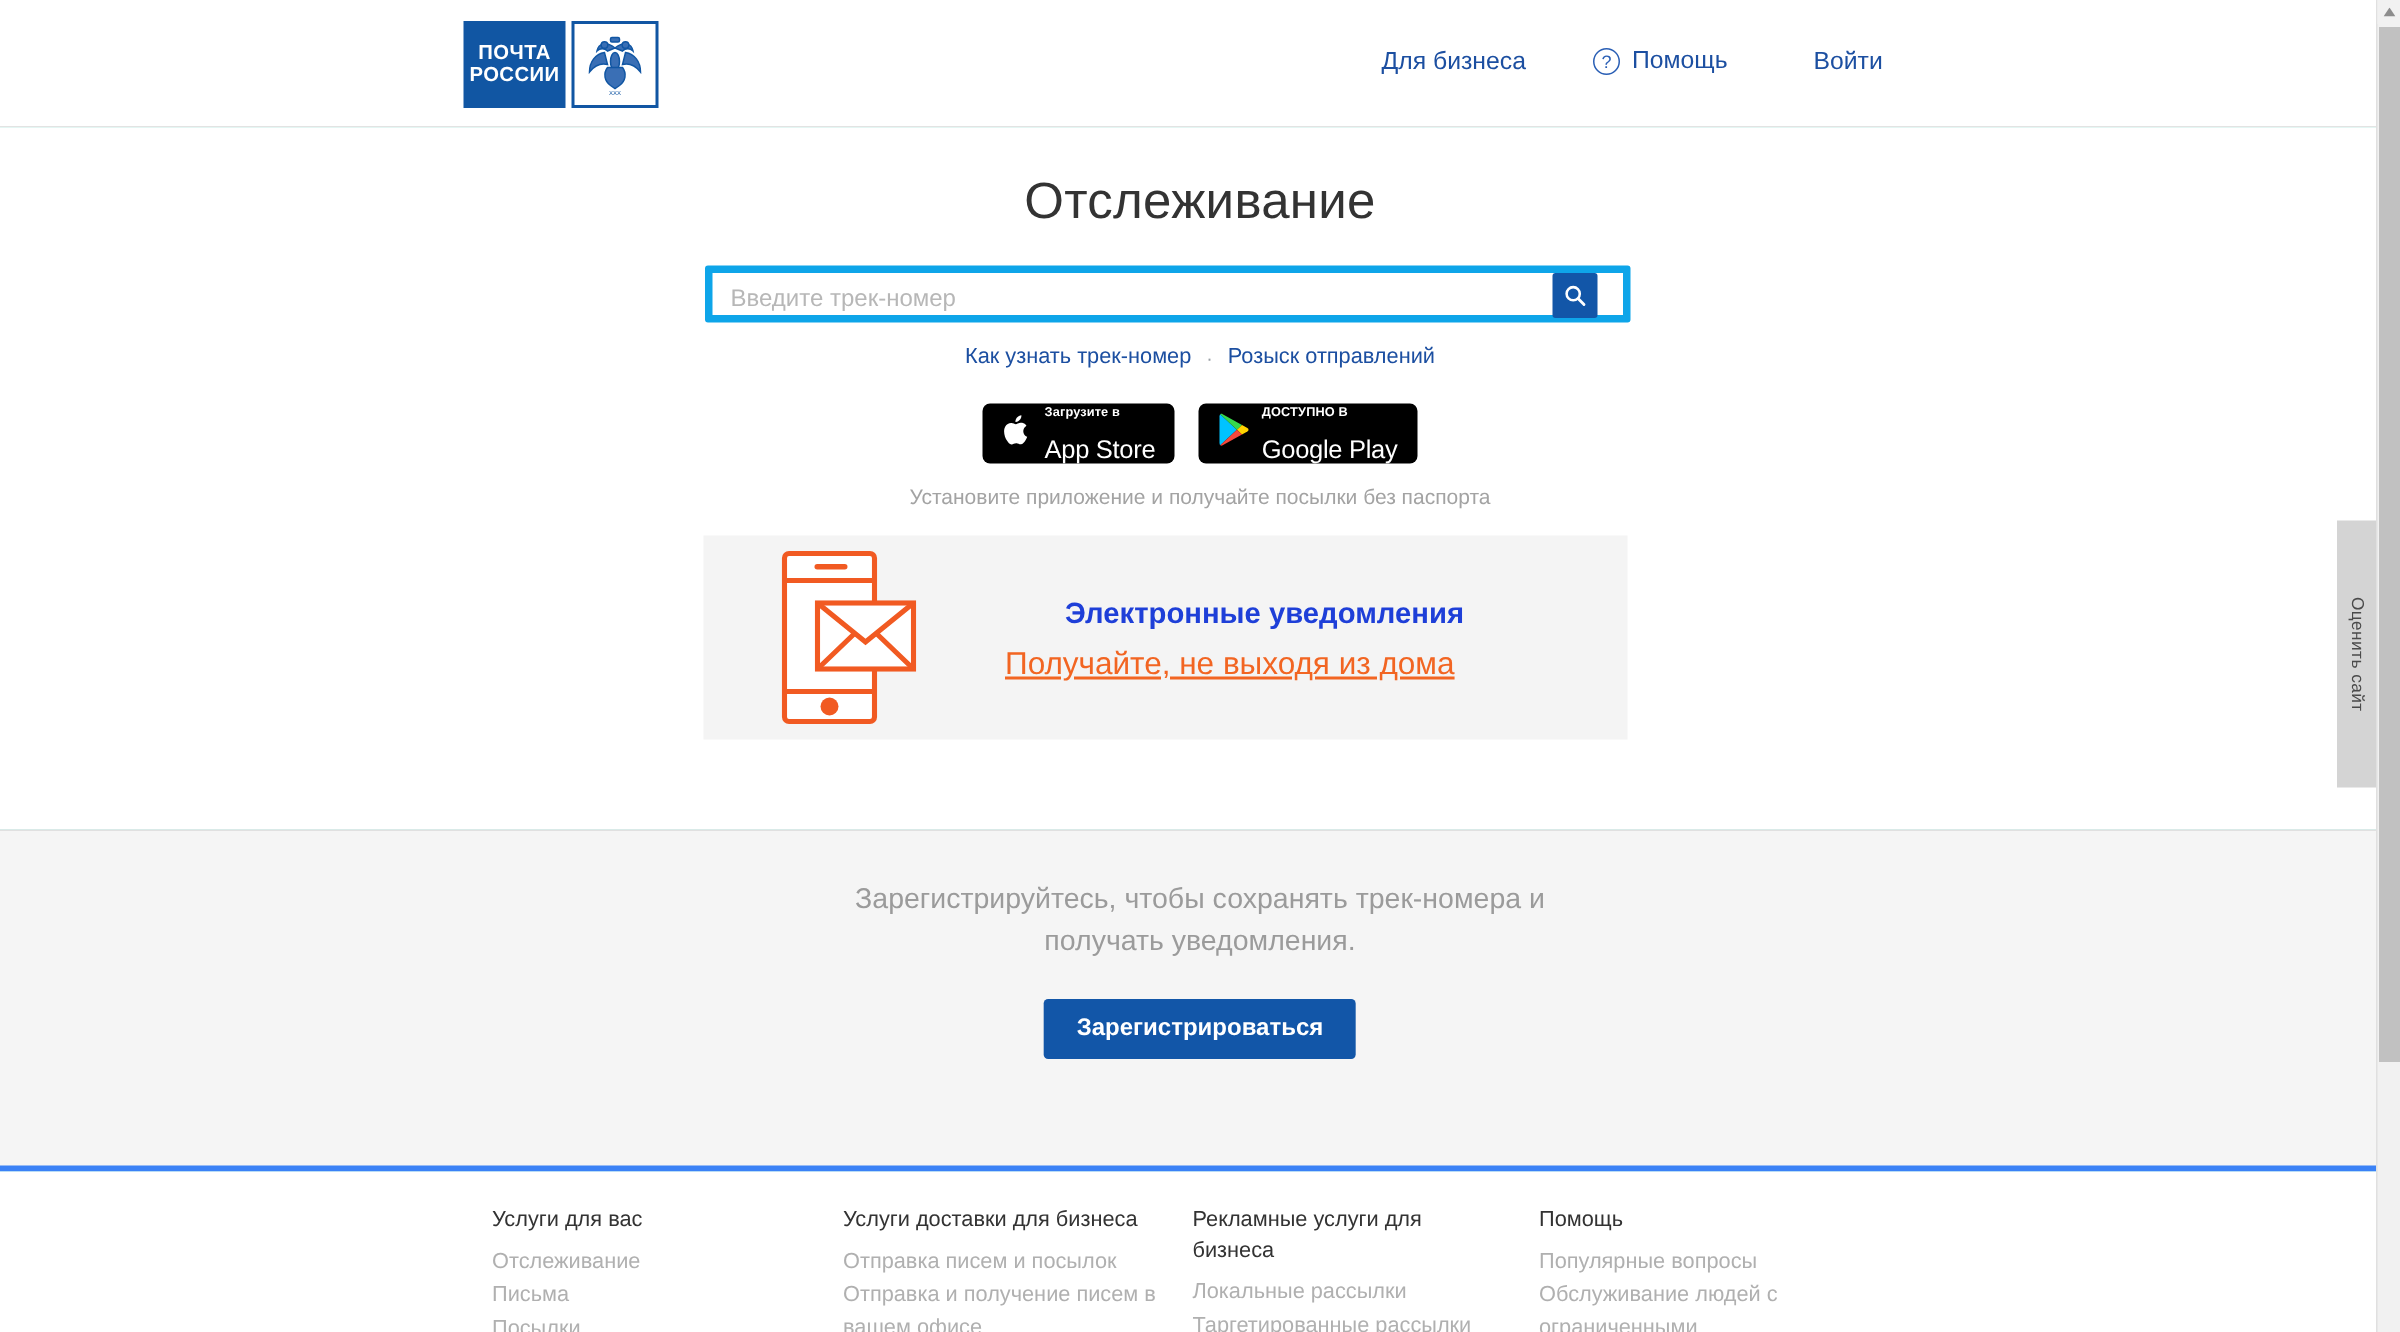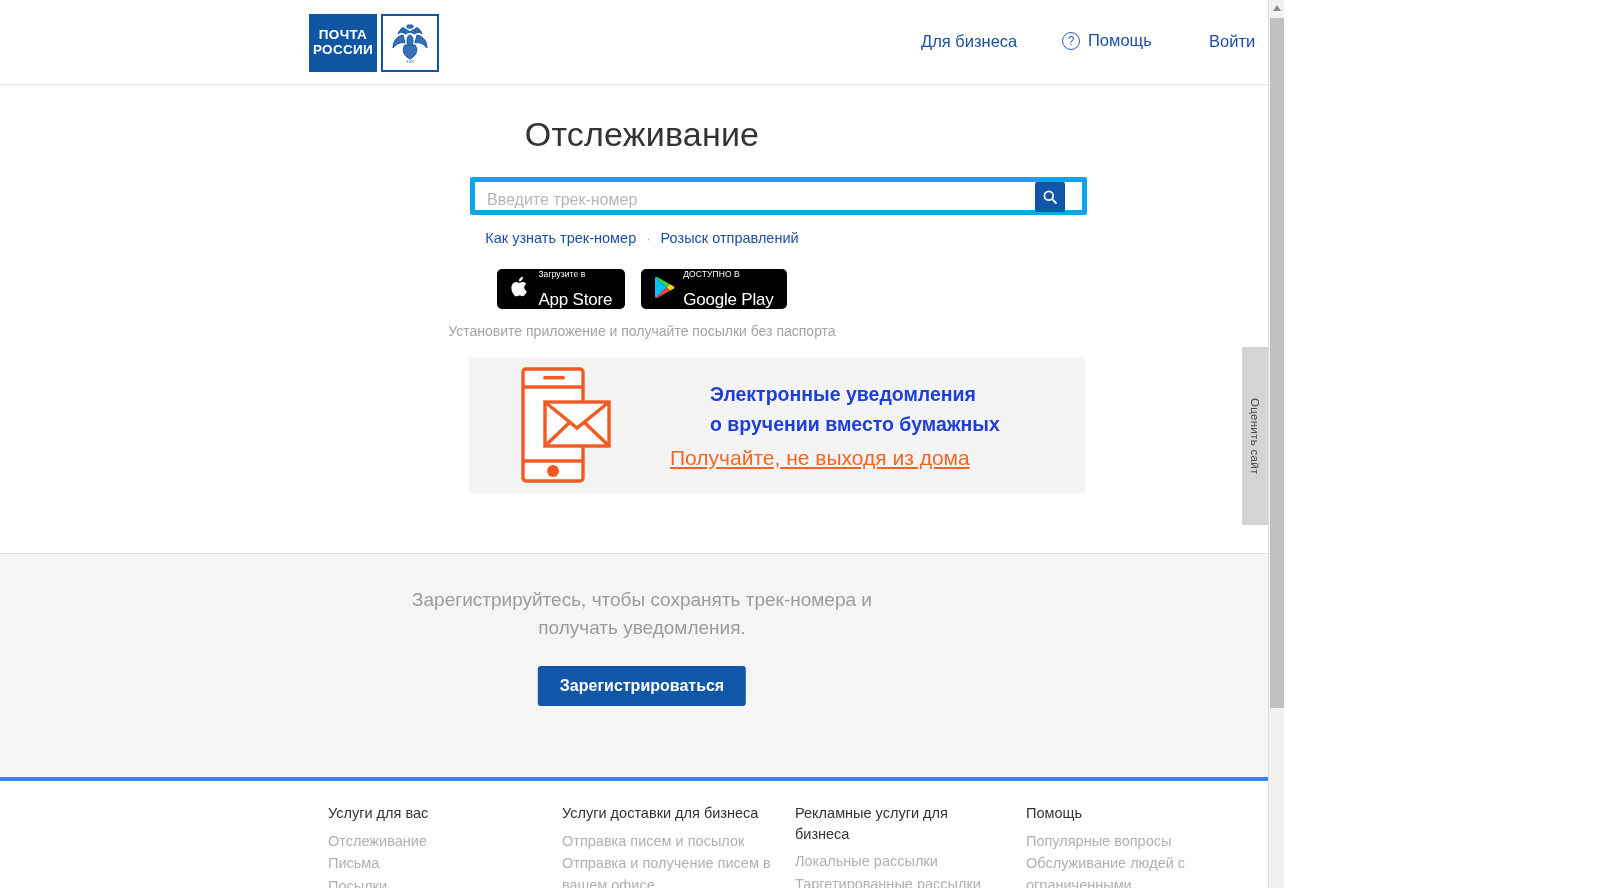--- a/index.html
+++ b/index.html
@@ -4,21 +4,21 @@
 <style>
   * { box-sizing: border-box; margin: 0; padding: 0; }
   html, body {
     width: 1600px; height: 888px;
     font-family: "Liberation Sans", sans-serif;
     background: #ffffff;
     overflow: hidden;
   }
   .page {
     position: relative;
-    width: 1284px; height: 888px;
+    width: 1600px; height: 888px;
     background: #5eead4;
     overflow: hidden;
   }
 
   
   .header {
     position: relative;
     height: 85px;
     background: #ffffff;
     border-bottom: 1px solid #e3e3e3;
@@ -148,21 +148,21 @@
     background: #000000;
     border-radius: 5px;
     display: flex;
     align-items: center;
     gap: 8px;
     padding: 0 13px;
     cursor: pointer;
     color: #ffffff;
   }
   .store-text { display: flex; flex-direction: column; line-height: 1; }
-  .store-small { font-size: 8.5px; font-weight: normal; letter-spacing: 0.1px; }
+  .store-small { font-size: 8.5px; font-weight: bold; letter-spacing: 0.1px; }
   .store-big { font-size: 17px; font-weight: normal; letter-spacing: -0.2px; margin-top: 12px; }
 
   .app-note {
     position: absolute;
     left: 0; right: 0; top: 238px;
     text-align: center;
     font-size: 14px;
     color: #a3a3a3;
   }
 
@@ -399,21 +399,20 @@
           <line x1="6" y1="96" x2="66" y2="96" stroke="#f15a22" stroke-width="3.4"></line>
           <rect x="26" y="11" width="22" height="3.6" rx="1.8" fill="#f15a22"></rect>
           <circle cx="36" cy="106" r="6" fill="#f15a22"></circle>
           <rect x="28" y="37" width="64" height="44" fill="#ffffff" stroke="#f15a22" stroke-width="3.4"></rect>
           <path d="M28 37 L60 63 L92 37" fill="none" stroke="#f15a22" stroke-width="3.4"></path>
           <path d="M28 81 L52 58 M92 81 L68 58" fill="none" stroke="#f15a22" stroke-width="3.4"></path>
         </svg>
       </div>
       <div class="promo-text">
         <div class="promo-title">Электронные уведомления</div>
-        <div class="promo-title">о вручении вместо бумажных</div>
         <a class="promo-link">Получайте, не выходя из дома</a>
       </div>
     </div>
   </div>
 
   <div class="register">
     <div class="register-text">
       <div>Зарегистрируйтесь, чтобы сохранять трек-номера и</div>
       <div>получать уведомления.</div>
     </div>

